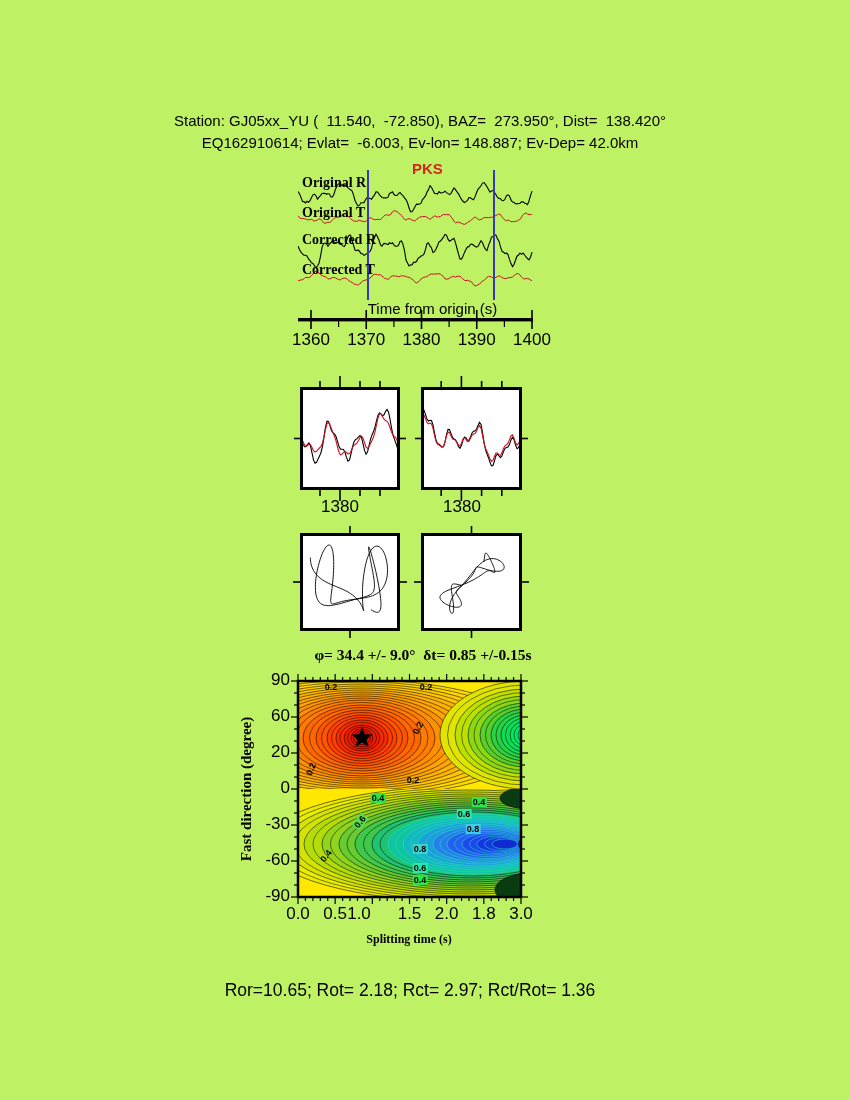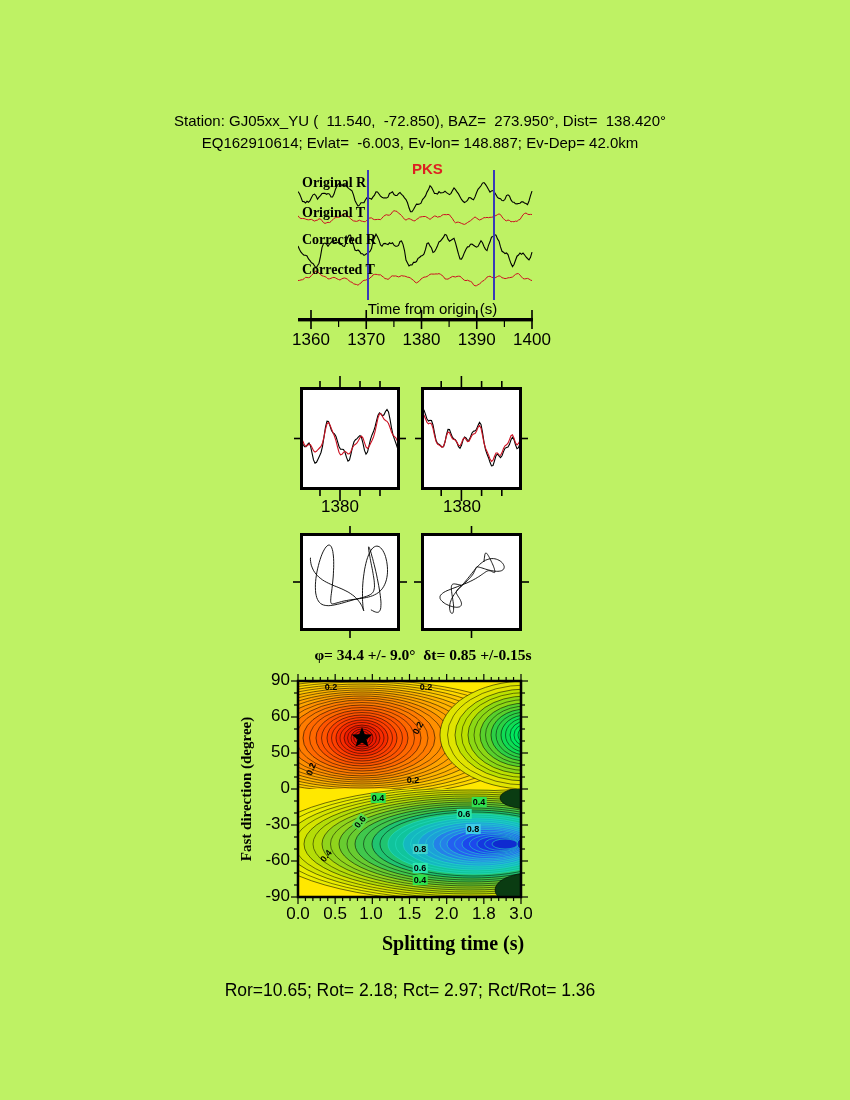--- a/index.html
+++ b/index.html
@@ -9,21 +9,21 @@
   .hdr{left:0;width:840px;text-align:center;font-size:15px;white-space:pre;}
   .tracelabel{font-family:"Liberation Serif",serif;font-weight:bold;font-size:14px;white-space:nowrap;}
   .phase{color:#dd2222;font-size:15px;font-weight:600;}
   .bluewin{width:2px;background:#3a3ab8;}
   .axistitle{font-size:15px;white-space:pre;}
   .ticklbl{position:absolute;transform:translateX(-50%);font-size:17px;white-space:pre;}
   .wbox{border:3px solid #000;background:#fff;}
   .ct-title{font-family:"Liberation Serif",serif;font-weight:bold;font-size:15.5px;white-space:pre;transform:translateX(-50%);}
   .ct-ylabel{font-family:"Liberation Serif",serif;font-weight:bold;font-size:15px;white-space:nowrap;
              transform:translate(-50%,-50%) rotate(-90deg);}
-  .ct-xlabel{font-family:"Liberation Serif",serif;font-weight:bold;font-size:20px;white-space:pre;transform:translateX(-50%);margin-left:44px;}
+  .ct-xlabel{font-family:"Liberation Serif",serif;font-weight:bold;font-size:12px;white-space:pre;transform:translateX(-50%);}
   .ytick{position:absolute;right:0;transform:translateY(-55%);font-size:17px;width:100%;text-align:right;}
   .ctlab{position:absolute;font-size:9px;font-weight:bold;line-height:10px;padding:0 1px;white-space:nowrap;}
   .footer{left:0;width:820px;text-align:center;font-size:17.5px;white-space:pre;}
   svg{display:block;}
 </style>
 </head>
 <body>
 
 <div class="page">
 
@@ -287,30 +287,30 @@
       <line x1="-4" y1="192" x2="0" y2="192" stroke="#000" stroke-width="1.2"></line>
       <line x1="223" y1="192" x2="227" y2="192" stroke="#000" stroke-width="1.2"></line>
       <line x1="-4" y1="204" x2="0" y2="204" stroke="#000" stroke-width="1.2"></line>
       <line x1="223" y1="204" x2="227" y2="204" stroke="#000" stroke-width="1.2"></line>
       <line x1="-7" y1="216" x2="0" y2="216" stroke="#000" stroke-width="1.2"></line>
       <line x1="223" y1="216" x2="230" y2="216" stroke="#000" stroke-width="1.2"></line>
     </svg>
   <div id="ct-ylabels" class="abs" style="left:238px;top:681px;width:52px;height:216px;">
       <span class="ytick" style="top: 0px;">90</span>
       <span class="ytick" style="top: 36px;">60</span>
-      <span class="ytick" style="top: 72px;">50</span>
+      <span class="ytick" style="top: 72px;">20</span>
       <span class="ytick" style="top: 108px;">0</span>
       <span class="ytick" style="top: 144px;">-30</span>
       <span class="ytick" style="top: 180px;">-60</span>
       <span class="ytick" style="top: 216px;">-90</span>
     </div>
   <div id="ct-xlabels" class="abs" style="left:298px;top:904px;width:223px;height:22px;">
       <span class="ticklbl" style="left: 0px;">0.0</span>
       <span class="ticklbl" style="left: 37.1667px;">0.5</span>
-      <span class="ticklbl" style="left: 73px; text-align: right;">1.0</span>
+      <span class="ticklbl" style="left: 61px; text-align: right;">1.0</span>
       <span class="ticklbl" style="left: 111.5px;">1.5</span>
       <span class="ticklbl" style="left: 148.667px;">2.0</span>
       <span class="ticklbl" style="left: 185.833px;">1.8</span>
       <span class="ticklbl" style="left: 223px;">3.0</span>
     </div>
   <div id="ct-overlay" class="abs" style="left:298px;top:681px;width:223px;height:216px;">
       <span class="ctlab" style="left: 33px; top: 6px; transform: translate(-50%, -50%) rotate(0deg);">0.2</span>
       <span class="ctlab" style="left: 128px; top: 6px; transform: translate(-50%, -50%) rotate(0deg);">0.2</span>
       <span class="ctlab" style="left: 120px; top: 47px; transform: translate(-50%, -50%) rotate(-62deg);">0.2</span>
       <span class="ctlab" style="left: 13px; top: 88px; transform: translate(-50%, -50%) rotate(-68deg);">0.2</span>

